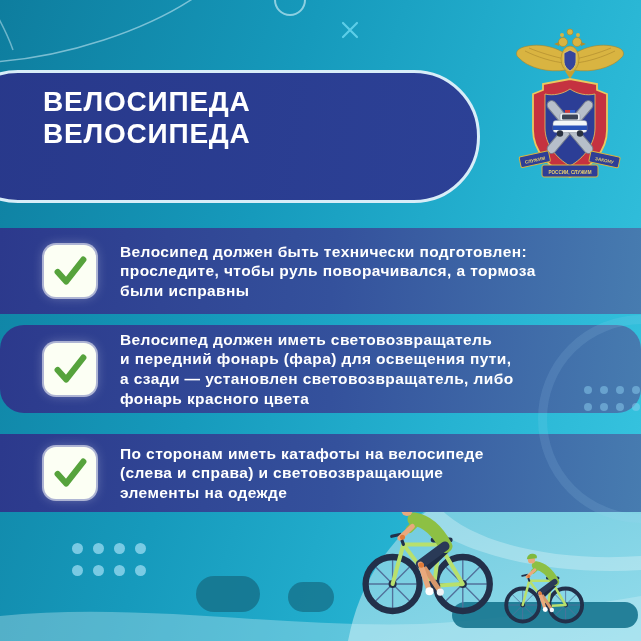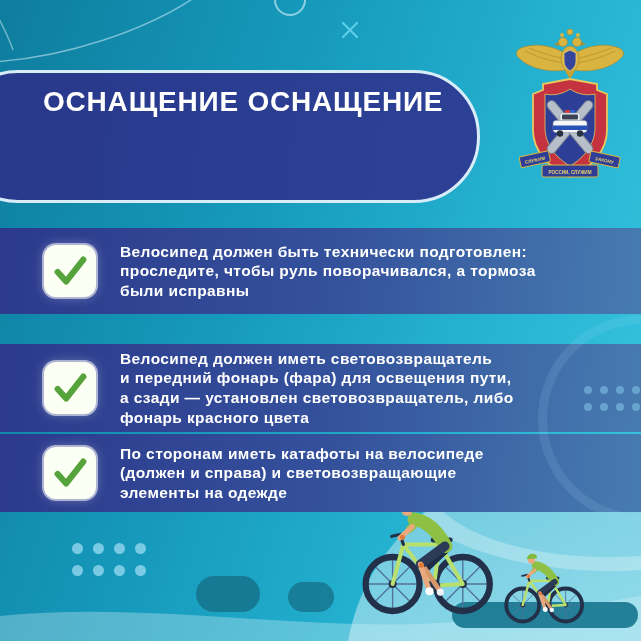--- a/index.html
+++ b/index.html
@@ -32,21 +32,21 @@
     letter-spacing:0.3px; white-space:pre-line; }
   
   .emblem { position:absolute; left:513px; top:27px; width:114px; height:166px; z-index:3; }
   
   .check-item {
     position:absolute; left:0; width:641px; z-index:3;
     display:flex; align-items:center; box-sizing:border-box; padding:0 17px 0 44px;
     background:linear-gradient(96deg,#2c398c 0%, #34519c 52%, #477cb0 100%);
   }
   .check-item.i1 { top:228px; height:86px; }
-  .check-item.i2 { top:344px; height:88px; }
+  .check-item.i2 { top:325px; height:88px;border-radius:24px; }
   .check-item.i3 { top:434px; height:78px; }
   .checkbox {
     flex:0 0 52px; width:52px; height:52px; margin-right:24px;
     border-radius:12px; background:#fcfff4;
     box-shadow:0 0 0 2px rgba(255,255,255,0.55), 0 0 12px rgba(255,255,255,0.35);
     display:flex; align-items:center; justify-content:center;
   }
   .check-text { font-size:15.5px; font-weight:700; color:#ffffff; line-height:1.27;
     letter-spacing:0.4px; white-space:pre-line; }
   
@@ -142,21 +142,21 @@
 
     <rect x="196" y="72" width="64" height="36" rx="18" fill="#16758f" opacity="0.9"></rect>
     <rect x="288" y="78" width="46" height="30" rx="15" fill="#16758f" opacity="0.85"></rect>
     <rect x="452" y="98" width="186" height="26" rx="13" fill="#16758f" opacity="0.9"></rect>
 
     <use href="#cyclist-symbol" width="150" height="135" transform="translate(362,-10) scale(0.9)"></use>
     <use href="#cyclist-symbol" width="150" height="135" transform="translate(504,46) scale(0.55)"></use>
   </svg>
 
   <header class="header-panel">
-    <h1 class="title">ОСНАЩЕНИЕ ОСНАЩЕНИЕ</h1>
+    <h1 class="title">ВЕЛОСИПЕДА ВЕЛОСИПЕДА</h1>
   </header>
 
   <svg class="emblem" viewBox="0 0 114 166">
 
     <g>
       <path d="M57,30 C44,19 23,15 8,21 C3,23 2,28 6,31 C15,41 36,46 53,43 Z" fill="#d9b441" stroke="#a9872c" stroke-width="0.6"></path>
       <path d="M57,30 C70,19 91,15 106,21 C111,23 112,28 108,31 C99,41 78,46 61,43 Z" fill="#d9b441" stroke="#a9872c" stroke-width="0.6"></path>
       <path d="M12,24 C24,30 40,35 52,36 M16,21 C28,26 42,30 52,32" fill="none" stroke="#a9872c" stroke-width="0.6"></path>
       <path d="M102,24 C90,30 74,35 62,36 M98,21 C86,26 72,30 62,32" fill="none" stroke="#a9872c" stroke-width="0.6"></path>
       <circle cx="50" cy="15" r="4.5" fill="#d9b441" stroke="#a9872c" stroke-width="0.6"></circle>
@@ -230,18 +230,18 @@
 а сзади — установлен световозвращатель, либо
 фонарь красного цвета</p>
     </div>
     <div class="check-item i3">
       <div class="checkbox">
         <svg width="38" height="38" viewBox="0 0 40 40">
           <path d="M7,21 L16,31 L34,8" fill="none" stroke="#56a33c" stroke-width="6.5" stroke-linecap="round" stroke-linejoin="round"></path>
         </svg>
       </div>
       <p class="check-text">По сторонам иметь катафоты на велосипеде
-(должен и справа) и световозвращающие
+(слева и справа) и световозвращающие
 элементы на одежде</p>
     </div>
   </section>
 
 </div>
 
 </body></html>

